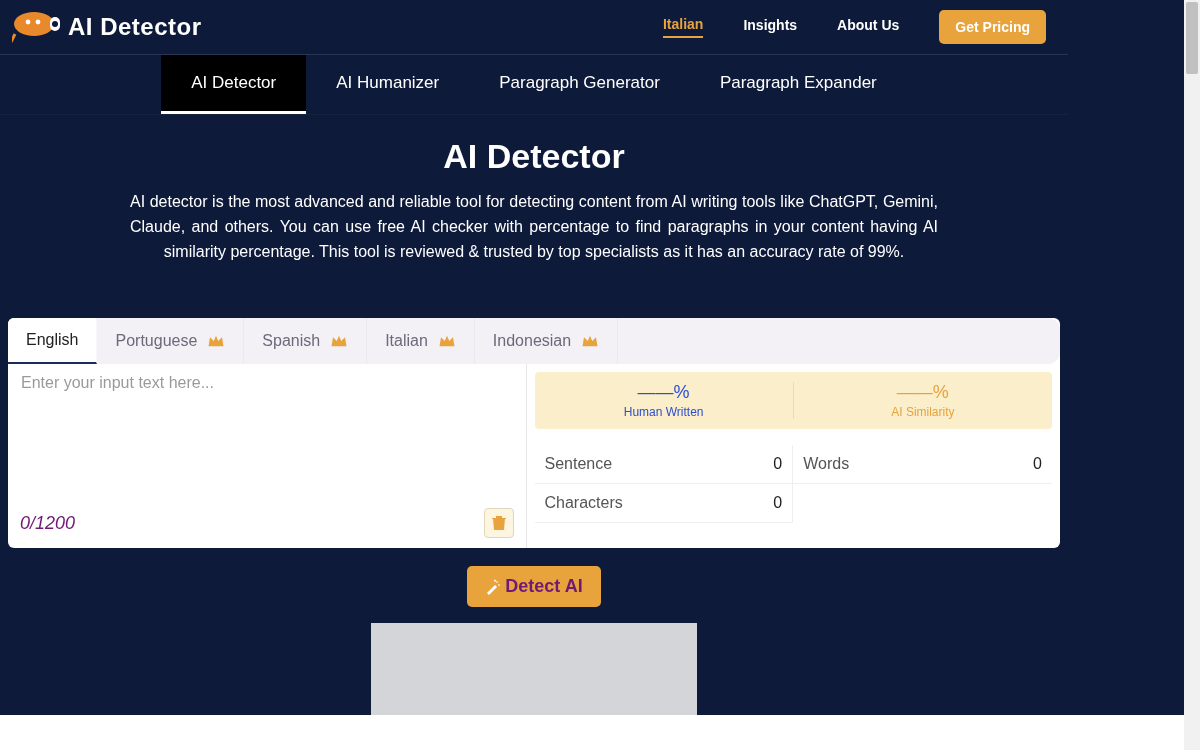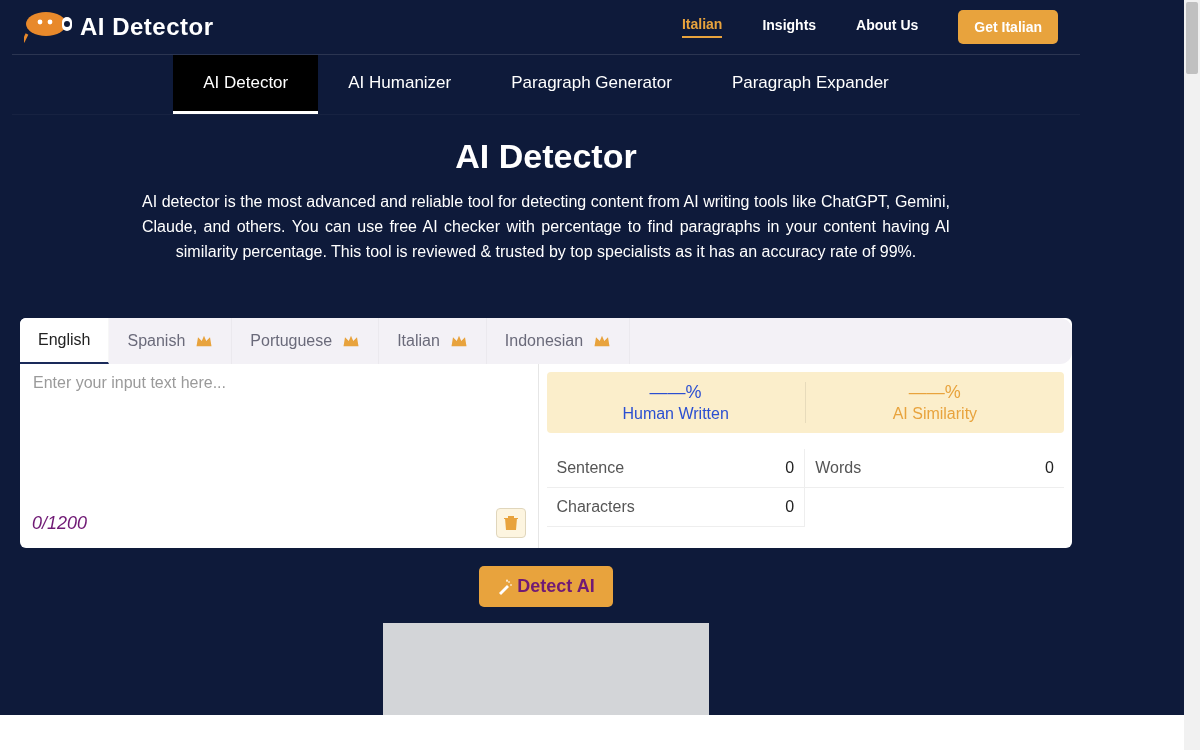--- a/index.html
+++ b/index.html
@@ -24,21 +24,20 @@
     position: absolute;
     right: 2px;
     top: 2px;
     width: 12px;
     height: 72px;
     background: #c0c0c0;
     border-radius: 2px;
   }
   .content-wrap {
     width: 1068px;
-    margin-left: 12px;
   }
   
   .header {
     display: flex;
     align-items: center;
     justify-content: space-between;
     padding: 10px 22px 10px 12px;
     border-bottom: 1px solid rgba(255,255,255,0.12);
   }
   .logo {
@@ -201,21 +200,21 @@
     border-radius: 4px;
     display: flex;
     padding: 10px 0;
   }
   .result-half {
     flex: 1;
     text-align: center;
   }
   .result-half:first-child { border-right: 1px solid rgba(0,0,0,0.08); }
   .pct { font-size: 18px; font-weight: 500; }
-  .pct-label { font-size: 16px; margin-top: 2px; text-align: center; }
+  .pct-label { font-size: 12px; margin-top: 2px; text-align: center; }
   .human { color: #2b4fd1; }
   .ai { color: #e8a33d; }
   .stats {
     display: grid;
     grid-template-columns: 1fr 1fr;
     margin-top: 16px;
   }
   .stat {
     display: flex;
     justify-content: space-between;
@@ -278,21 +277,21 @@
           <rect x="38" y="7" width="10" height="14" rx="5" fill="#fff"></rect>
           <circle cx="43" cy="14" r="3" fill="#0e1a3a"></circle>
         </svg>
       </div>
       <span class="logo-text">AI Detector</span>
     </div>
     <div class="nav">
       <a href="#" class="active">Italian</a>
       <a href="#">Insights</a>
       <a href="#">About Us</a>
-      <button class="get-started">Get Italian</button>
+      <button class="get-started">Get Pricing</button>
     </div>
   </div>
 
   <div class="subtabs">
     <div class="subtab active">AI Detector</div>
     <div class="subtab">AI Humanizer</div>
     <div class="subtab">Paragraph Generator</div>
     <div class="subtab">Paragraph Expander</div>
   </div>
 
@@ -300,27 +299,27 @@
     <h1>AI Detector</h1>
     <p>AI detector is the most advanced and reliable tool for detecting content from AI writing tools like ChatGPT, Gemini, Claude, and others. You can use free AI checker with percentage to find paragraphs in your content having AI similarity percentage. This tool is reviewed &amp; trusted by top specialists as it has an accuracy rate of 99%.</p>
   </div>
 
   <div class="card">
     <div class="lang-tabs">
       <div class="lang-tab active">
         <span>English</span>
       </div>
       <div class="lang-tab">
-        <span>Spanish</span>
+        <span>Portuguese</span>
         <svg class="crown" viewBox="0 0 24 18">
             <path d="M2 16h20l-2-12-5 5-3-7-3 7-5-5z"></path>
           </svg>
       </div>
       <div class="lang-tab">
-        <span>Portuguese</span>
+        <span>Spanish</span>
         <svg class="crown" viewBox="0 0 24 18">
             <path d="M2 16h20l-2-12-5 5-3-7-3 7-5-5z"></path>
           </svg>
       </div>
       <div class="lang-tab">
         <span>Italian</span>
         <svg class="crown" viewBox="0 0 24 18">
             <path d="M2 16h20l-2-12-5 5-3-7-3 7-5-5z"></path>
           </svg>
       </div>

